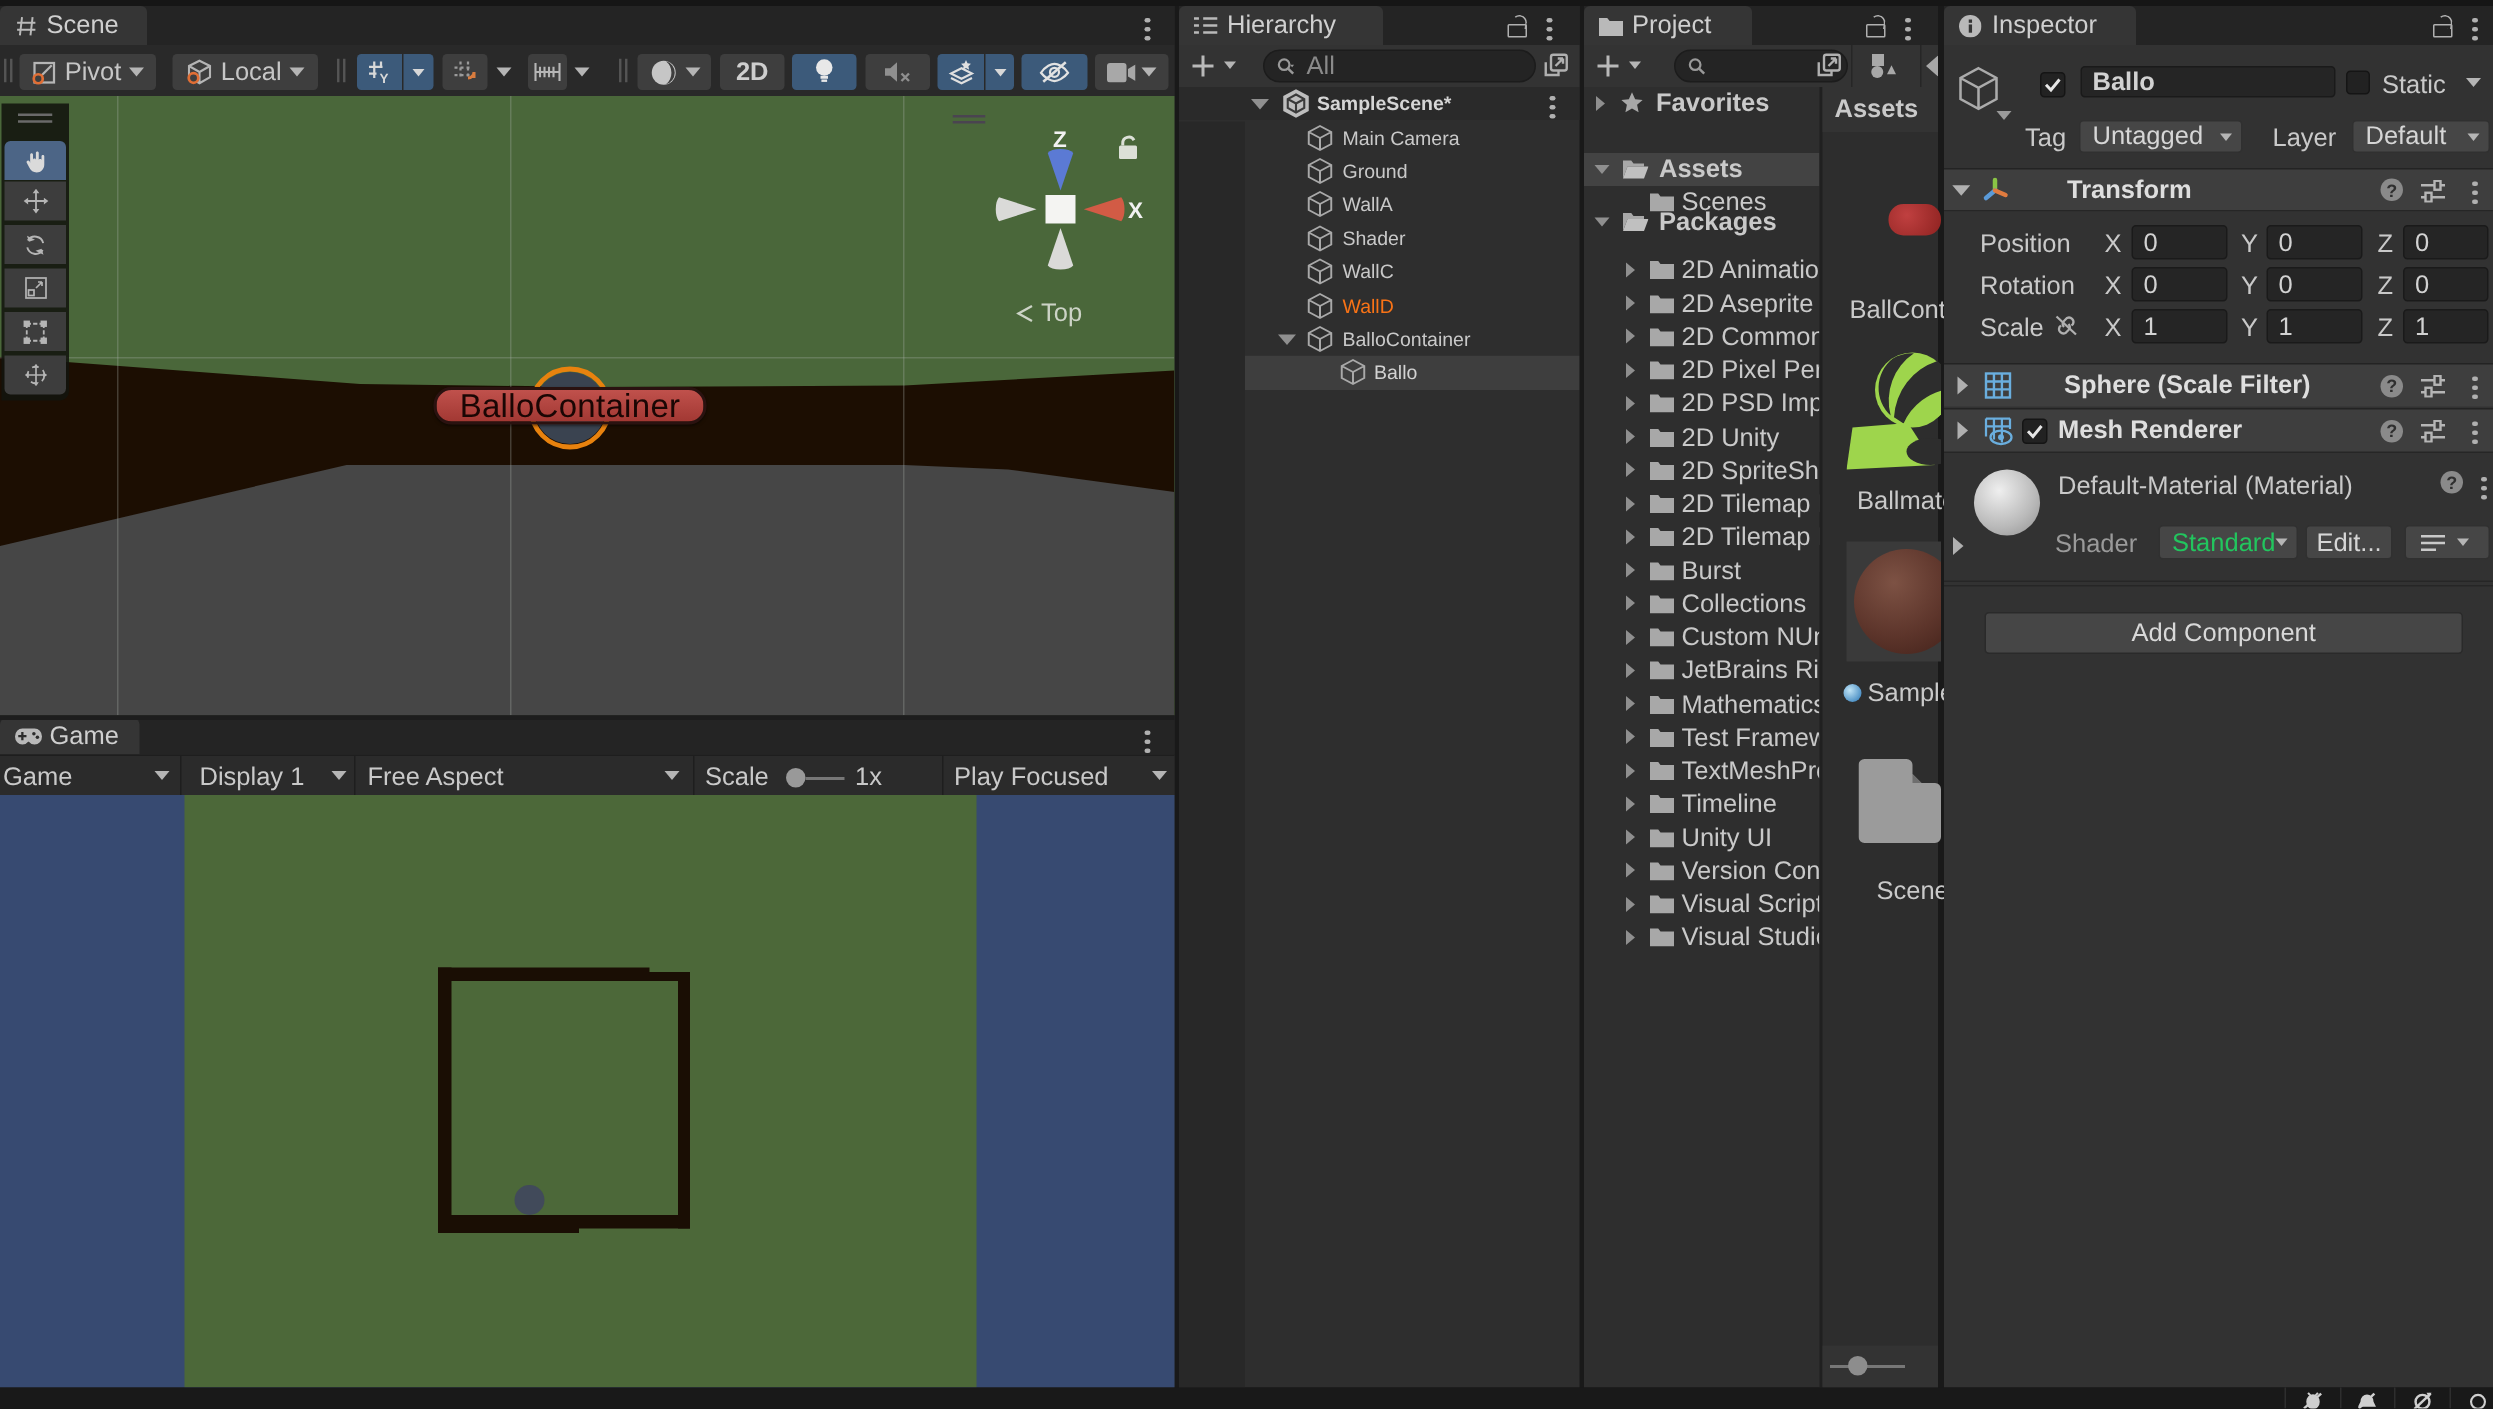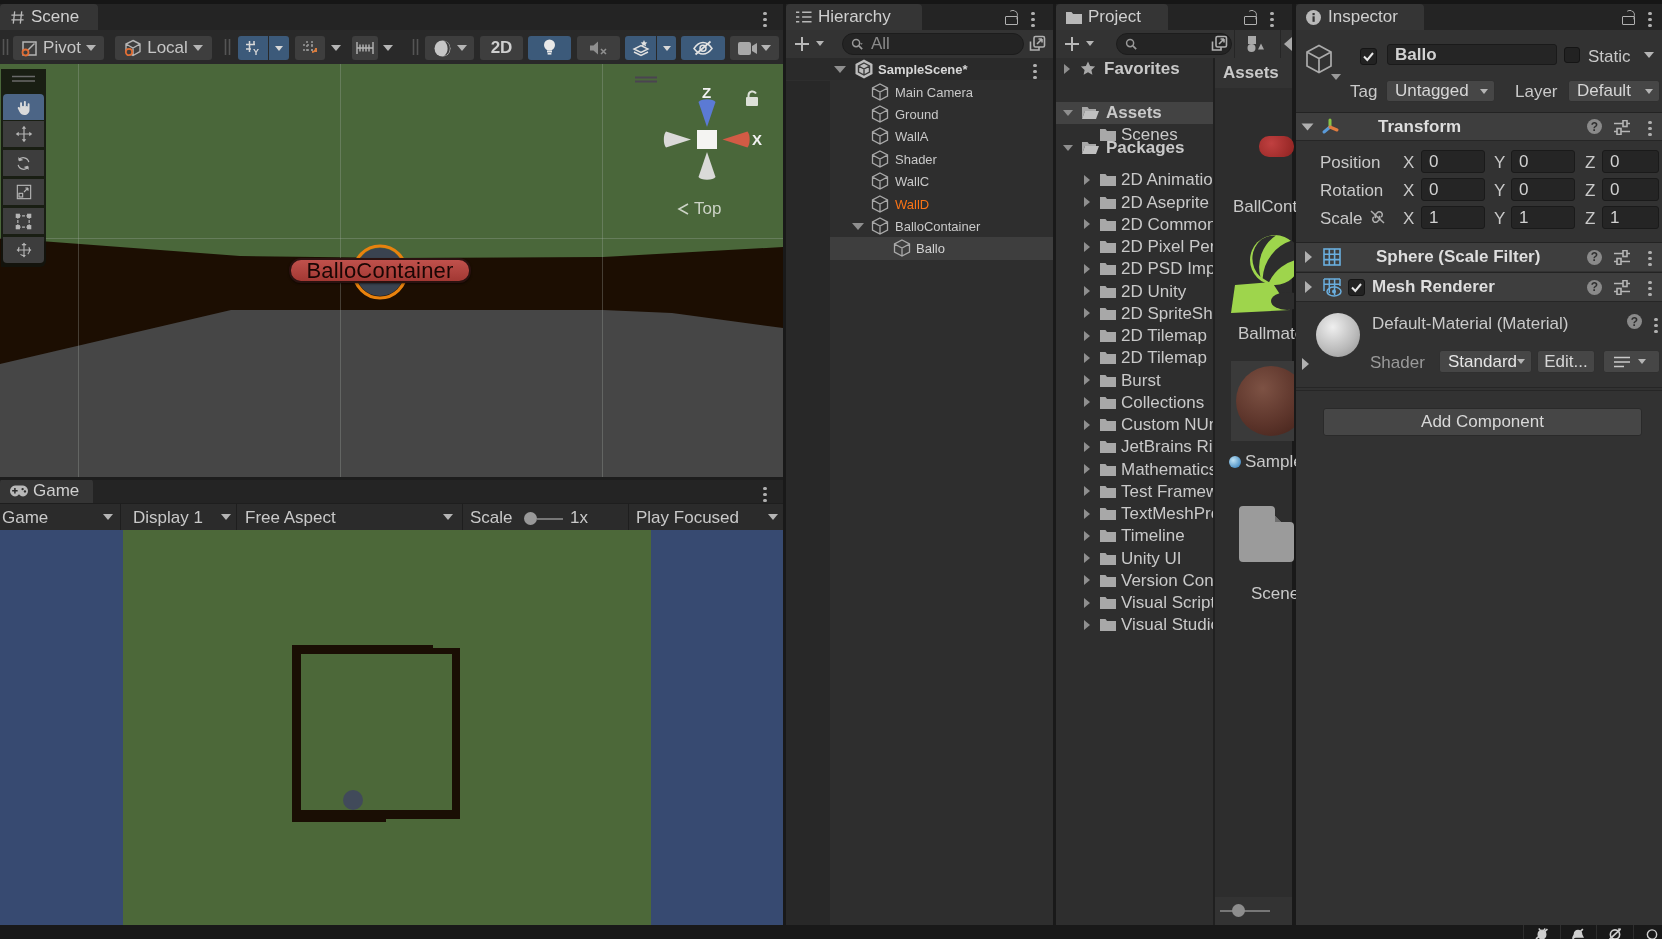--- a/index.html
+++ b/index.html
@@ -816,21 +816,21 @@
 
     <div class="abs" style="left:20px;top:283px;width:44px;height:44px;border-radius:50%;background:radial-gradient(circle at 38% 32%, #efefef, #b9b9b9 60%, #8e8e8e)"></div>
     <div class="abs" style="left:76px;top:284px;color:#c9c9c9">Default-Material (Material)</div>
     <div class="abs qmark" style="left:331px;top:284px">?</div>
     <div class="abs kebab" style="left:358px;top:285px">
         <i></i>
         <i></i>
         <i></i>
       </div>
     <div class="abs" style="left:74px;top:323px;color:#9a9a9a">Shader</div>
-    <div class="drop" style="left:143px;top:320px;width:93px;height:23px;color:#e5e5e5;overflow:hidden">Standard<span class="caret sm"></span></div>
+    <div class="drop" style="left:143px;top:320px;width:93px;height:23px;color:#22c55e;overflow:hidden">Standard<span class="caret sm"></span></div>
     <div class="drop" style="left:241px;top:320px;width:58px;height:23px;justify-content:center;padding-left:0">Edit...</div>
     <div class="drop" style="left:307px;top:320px;width:57px;height:23px;padding-left:10px">
       <svg width="16" height="12" viewBox="0 0 16 12">
           <g stroke="#c9c9c9" stroke-width="1.6">
             <path d="M0,1.5 H16 M0,6 H16 M0,10.5 H10"></path>
           </g>
         </svg>
       <span class="caret sm" style="margin-left:8px;position:static"></span>
     </div>
     <div class="abs" style="left:6px;top:328px;width:0;height:0;border-top:6px solid transparent;border-bottom:6px solid transparent;border-left:7px solid #b0b0b0"></div>

